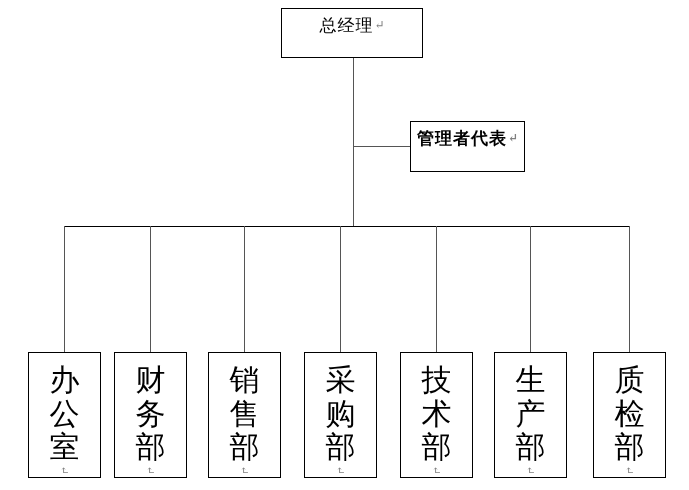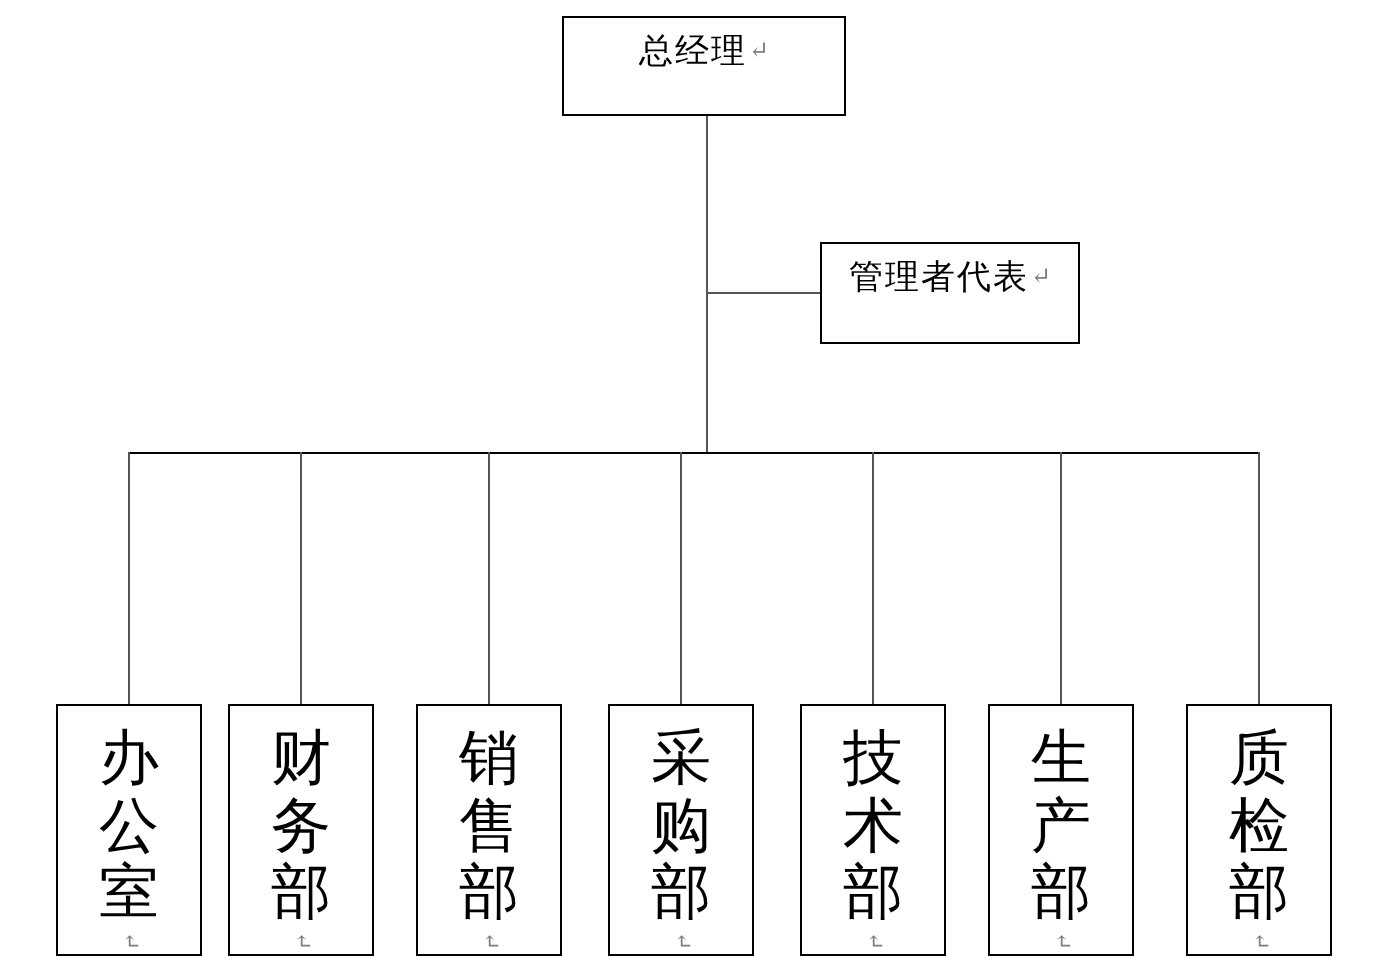--- a/index.html
+++ b/index.html
@@ -102,21 +102,21 @@
 <div id="org-chart">
 
   <div class="node node-h" style="left:281px; top:8px; width:142px; height:50px;">
     <span class="node-text"><span>总经理</span><span class="pilcrow">↵</span></span>
   </div>
 
   <div class="line line-v" style="left:353px; top:58px; height:168px;"></div>
 
   <div class="line line-h" style="left:353px; top:146px; width:57px;"></div>
 
-  <div class="node node-h" style="left:410px; top:121px; width:130px; height:51px;">
+  <div class="node node-h" style="left:410px; top:121px; width:115px; height:51px;font-weight:bold;">
     <span class="node-text"><span>管理者代表</span><span class="pilcrow">↵</span></span>
   </div>
 
   <div class="bus" style="left:64px; top:226px; width:566px;"></div>
 
   <div class="line line-v" style="left:64px;  top:226px; height:126px;"></div>
   <div class="line line-v" style="left:150px; top:226px; height:126px;"></div>
   <div class="line line-v" style="left:244px; top:226px; height:126px;"></div>
   <div class="line line-v" style="left:340px; top:226px; height:126px;"></div>
   <div class="line line-v" style="left:436px; top:226px; height:126px;"></div>

